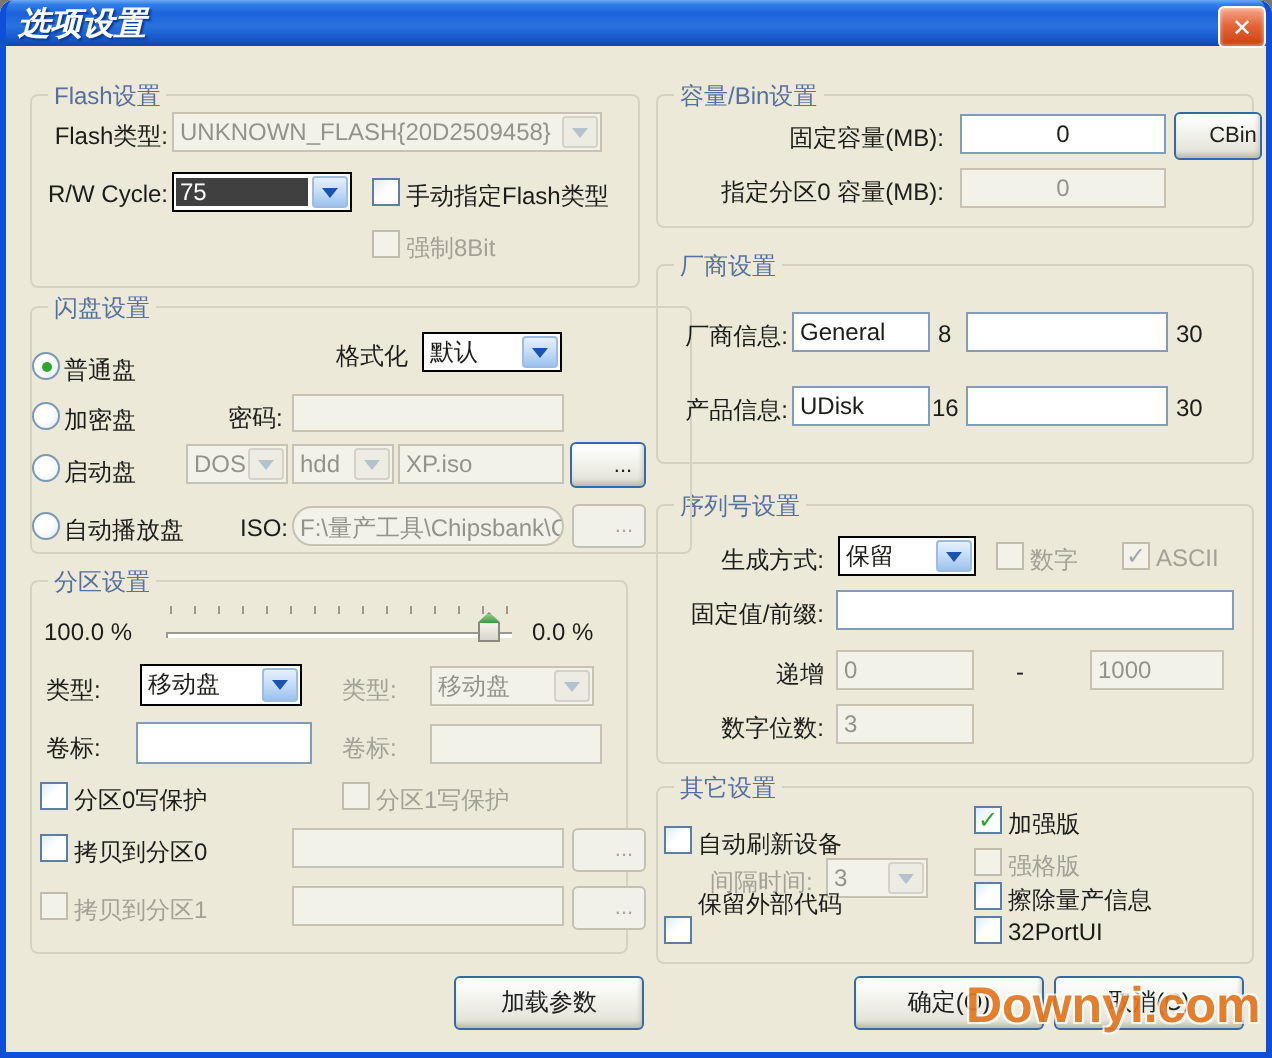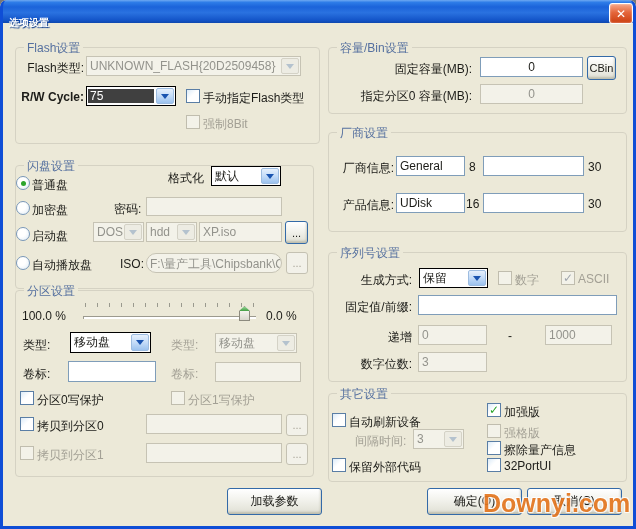--- a/index.html
+++ b/index.html
@@ -5,22 +5,22 @@
   html,body{margin:0;padding:0;}
   body{font-family:"Liberation Sans","DejaVu Sans",sans-serif;background:#777;}
   .dialog{position:relative;width:636px;height:529px;background:#ECE9D8;overflow:hidden;
           border-radius:7px 7px 0 0;font-size:12px;color:#1c1c18;}
   .frame{position:absolute;inset:0;border-left:3px solid #0F4ED6;border-right:3px solid #0F4ED6;
          border-bottom:3px solid #0F4ED6;pointer-events:none;border-radius:7px 7px 0 0;z-index:50;}
   
   .titlebar{position:absolute;left:0;top:0;width:636px;height:23px;
     background:linear-gradient(180deg,#6FA9F2 0%,#2E7DE8 10%,#1B63DA 30%,#2A72E0 55%,#1354C8 88%,#0E47AE 100%);
     border-radius:7px 7px 0 0;}
-  .title{position:absolute;left:9px;top:16px;color:#fff;font-weight:bold;font-size:10px;
-         text-shadow:1px 1px 1px #0a3a8c;}
+  .title{position:absolute;left:9px;top:2px;color:#fff;font-weight:bold;font-size:16px;
+         text-shadow:1px 1px 1px #0a3a8c;font-style:italic;}
   .closebtn{position:absolute;left:609px;top:3px;width:22px;height:19px;border:1px solid #fff;
     border-radius:3px;background:linear-gradient(180deg,#F6A88A 0%,#E4663B 45%,#CC3F10 100%);
     color:#fff;font-weight:bold;font-size:12px;display:flex;align-items:center;justify-content:center;
     box-shadow:inset 0 0 2px rgba(255,255,255,.7);cursor:default;}
   
   .group{position:absolute;border:1px solid #D5D2C3;border-radius:4px;}
   .gcap{position:absolute;top:-8px;left:8px;background:#ECE9D8;padding:0 3px;color:#55709F;font-size:12px;}
   
   .lbl{position:absolute;white-space:nowrap;}
   .lbl.r{text-align:right;}
@@ -49,21 +49,21 @@
   .cb.dis{border-color:#C0BDAE;background:#F3F2E9;}
   .cb.dis .ck{color:#9FA5AC;}
   .radio{position:absolute;width:12px;height:12px;border:1px solid #7A98B8;border-radius:50%;
       background:radial-gradient(circle at 35% 35%,#fff 40%,#DDEAF5 100%);display:flex;align-items:center;justify-content:center;}
   .radio .dot{width:5px;height:5px;border-radius:50%;background:#2DA52D;}
   
   .xpbtn{position:absolute;border:1px solid #336AA8;border-radius:3px;
     background:linear-gradient(180deg,#FFFFFF 0%,#F2F2EC 45%,#E4E4DA 85%,#D6D6CA 100%);
     box-shadow:inset -1px -2px 2px rgba(160,160,140,.45);
     display:flex;align-items:center;justify-content:center;font-size:12px;color:#20201c;cursor:default;}
-  .xpbtn.small{font-size:11px;}
+  .xpbtn.small{font-size:11px;padding-left:15px;}
   .xpbtn.dis{border-color:#C4C1B2;color:#A8A598;background:#F2F1E9;box-shadow:none;}
   
   .ticks{position:absolute;background:repeating-linear-gradient(90deg,#9A9A8E 0 1px,transparent 1px 12px);}
   .track{position:absolute;height:2px;background:#fff;border-top:1px solid #9C9A8E;border-left:1px solid #9C9A8E;}
   .thumb{position:absolute;width:11px;height:15px;
     clip-path:polygon(50% 0,100% 34%,100% 100%,0 100%,0 34%);
     background:linear-gradient(180deg,#8FD08F 0%,#3F9B3F 33%,#F4F3EE 34%,#D8D6CC 100%);
     border:1px solid #8C8A7E;box-sizing:border-box;}
   
   .watermark{position:absolute;left:483px;top:489px;font-size:25px;font-weight:bold;color:#E4761F;
@@ -92,35 +92,35 @@
     </div>
   <div class="group" style="left:328px;top:132px;width:297px;height:98px;">
     <span class="gcap">厂商设置</span>
     </div>
   <div class="group" style="left:328px;top:252px;width:297px;height:128px;">
     <span class="gcap">序列号设置</span>
     </div>
   <div class="group" style="left:328px;top:393px;width:297px;height:87px;text-align:center;">
     <span class="gcap">其它设置</span>
     </div>
-  <div class="group" style="left:15px;top:165px;width:297px;height:122px;">
+  <div class="group" style="left:15px;top:153px;width:297px;height:122px;padding-left:32px;">
     <span class="gcap">闪盘设置</span>
     </div>
   <div class="group" style="left:15px;top:290px;width:297px;height:185px;">
     <span class="gcap">分区设置</span>
     </div>
 
   <span class="lbl r" style="left:20px;top:60px;width:64px;">Flash类型:</span>
   <div class="combo dis" style="left:86px;top:56px;width:215px;height:20px;">
     <span class="cval">UNKNOWN_FLASH{20D2509458}</span>
     <span class="cbtn">
         <i class="arr"></i>
       </span>
   </div>
-  <span class="lbl r" style="left:20px;top:90px;width:64px;font-weight:bold;">R/W Cycle:</span>
+  <span class="lbl r" style="left:20px;top:90px;width:64px;">R/W Cycle:</span>
   <div class="combo" style="left:86px;top:86px;width:90px;height:20px;">
     <span class="cval sel">75</span>
     <span class="cbtn">
         <i class="arr"></i>
       </span>
   </div>
   <span class="cb" style="left:186px;top:89px;"></span>
   <span class="lbl" style="left:203px;top:90px;">手动指定Flash类型</span>
   <span class="cb dis" style="left:186px;top:115px;"></span>
   <span class="lbl dis" style="left:203px;top:116px;">强制8Bit</span>
@@ -167,21 +167,21 @@
   <span class="cb" style="left:332px;top:413px;"></span>
   <span class="lbl" style="left:349px;top:414px;">自动刷新设备</span>
   <span class="lbl dis" style="left:355px;top:433px;">间隔时间:</span>
   <div class="combo dis" style="left:413px;top:429px;width:51px;height:20px;">
     <span class="cval">3</span>
     <span class="cbtn">
         <i class="arr"></i>
       </span>
   </div>
   <span class="cb" style="left:332px;top:458px;"></span>
-  <span class="lbl" style="left:349px;top:459px;font-family:Liberation Mono, monospace;">保留外部代码</span>
+  <span class="lbl" style="left:349px;top:444px;font-family:Liberation Mono, monospace;">保留外部代码</span>
   <span class="cb" style="left:487px;top:403px;">
       <span class="ck">✓</span>
     </span>
   <span class="lbl" style="left:504px;top:404px;">加强版</span>
   <span class="cb dis" style="left:487px;top:424px;"></span>
   <span class="lbl dis" style="left:504px;top:425px;">强格版</span>
   <span class="cb" style="left:487px;top:441px;"></span>
   <span class="lbl" style="left:504px;top:442px;">擦除量产信息</span>
   <span class="cb" style="left:487px;top:458px;"></span>
   <span class="lbl" style="left:504px;top:459px;">32PortUI</span>

